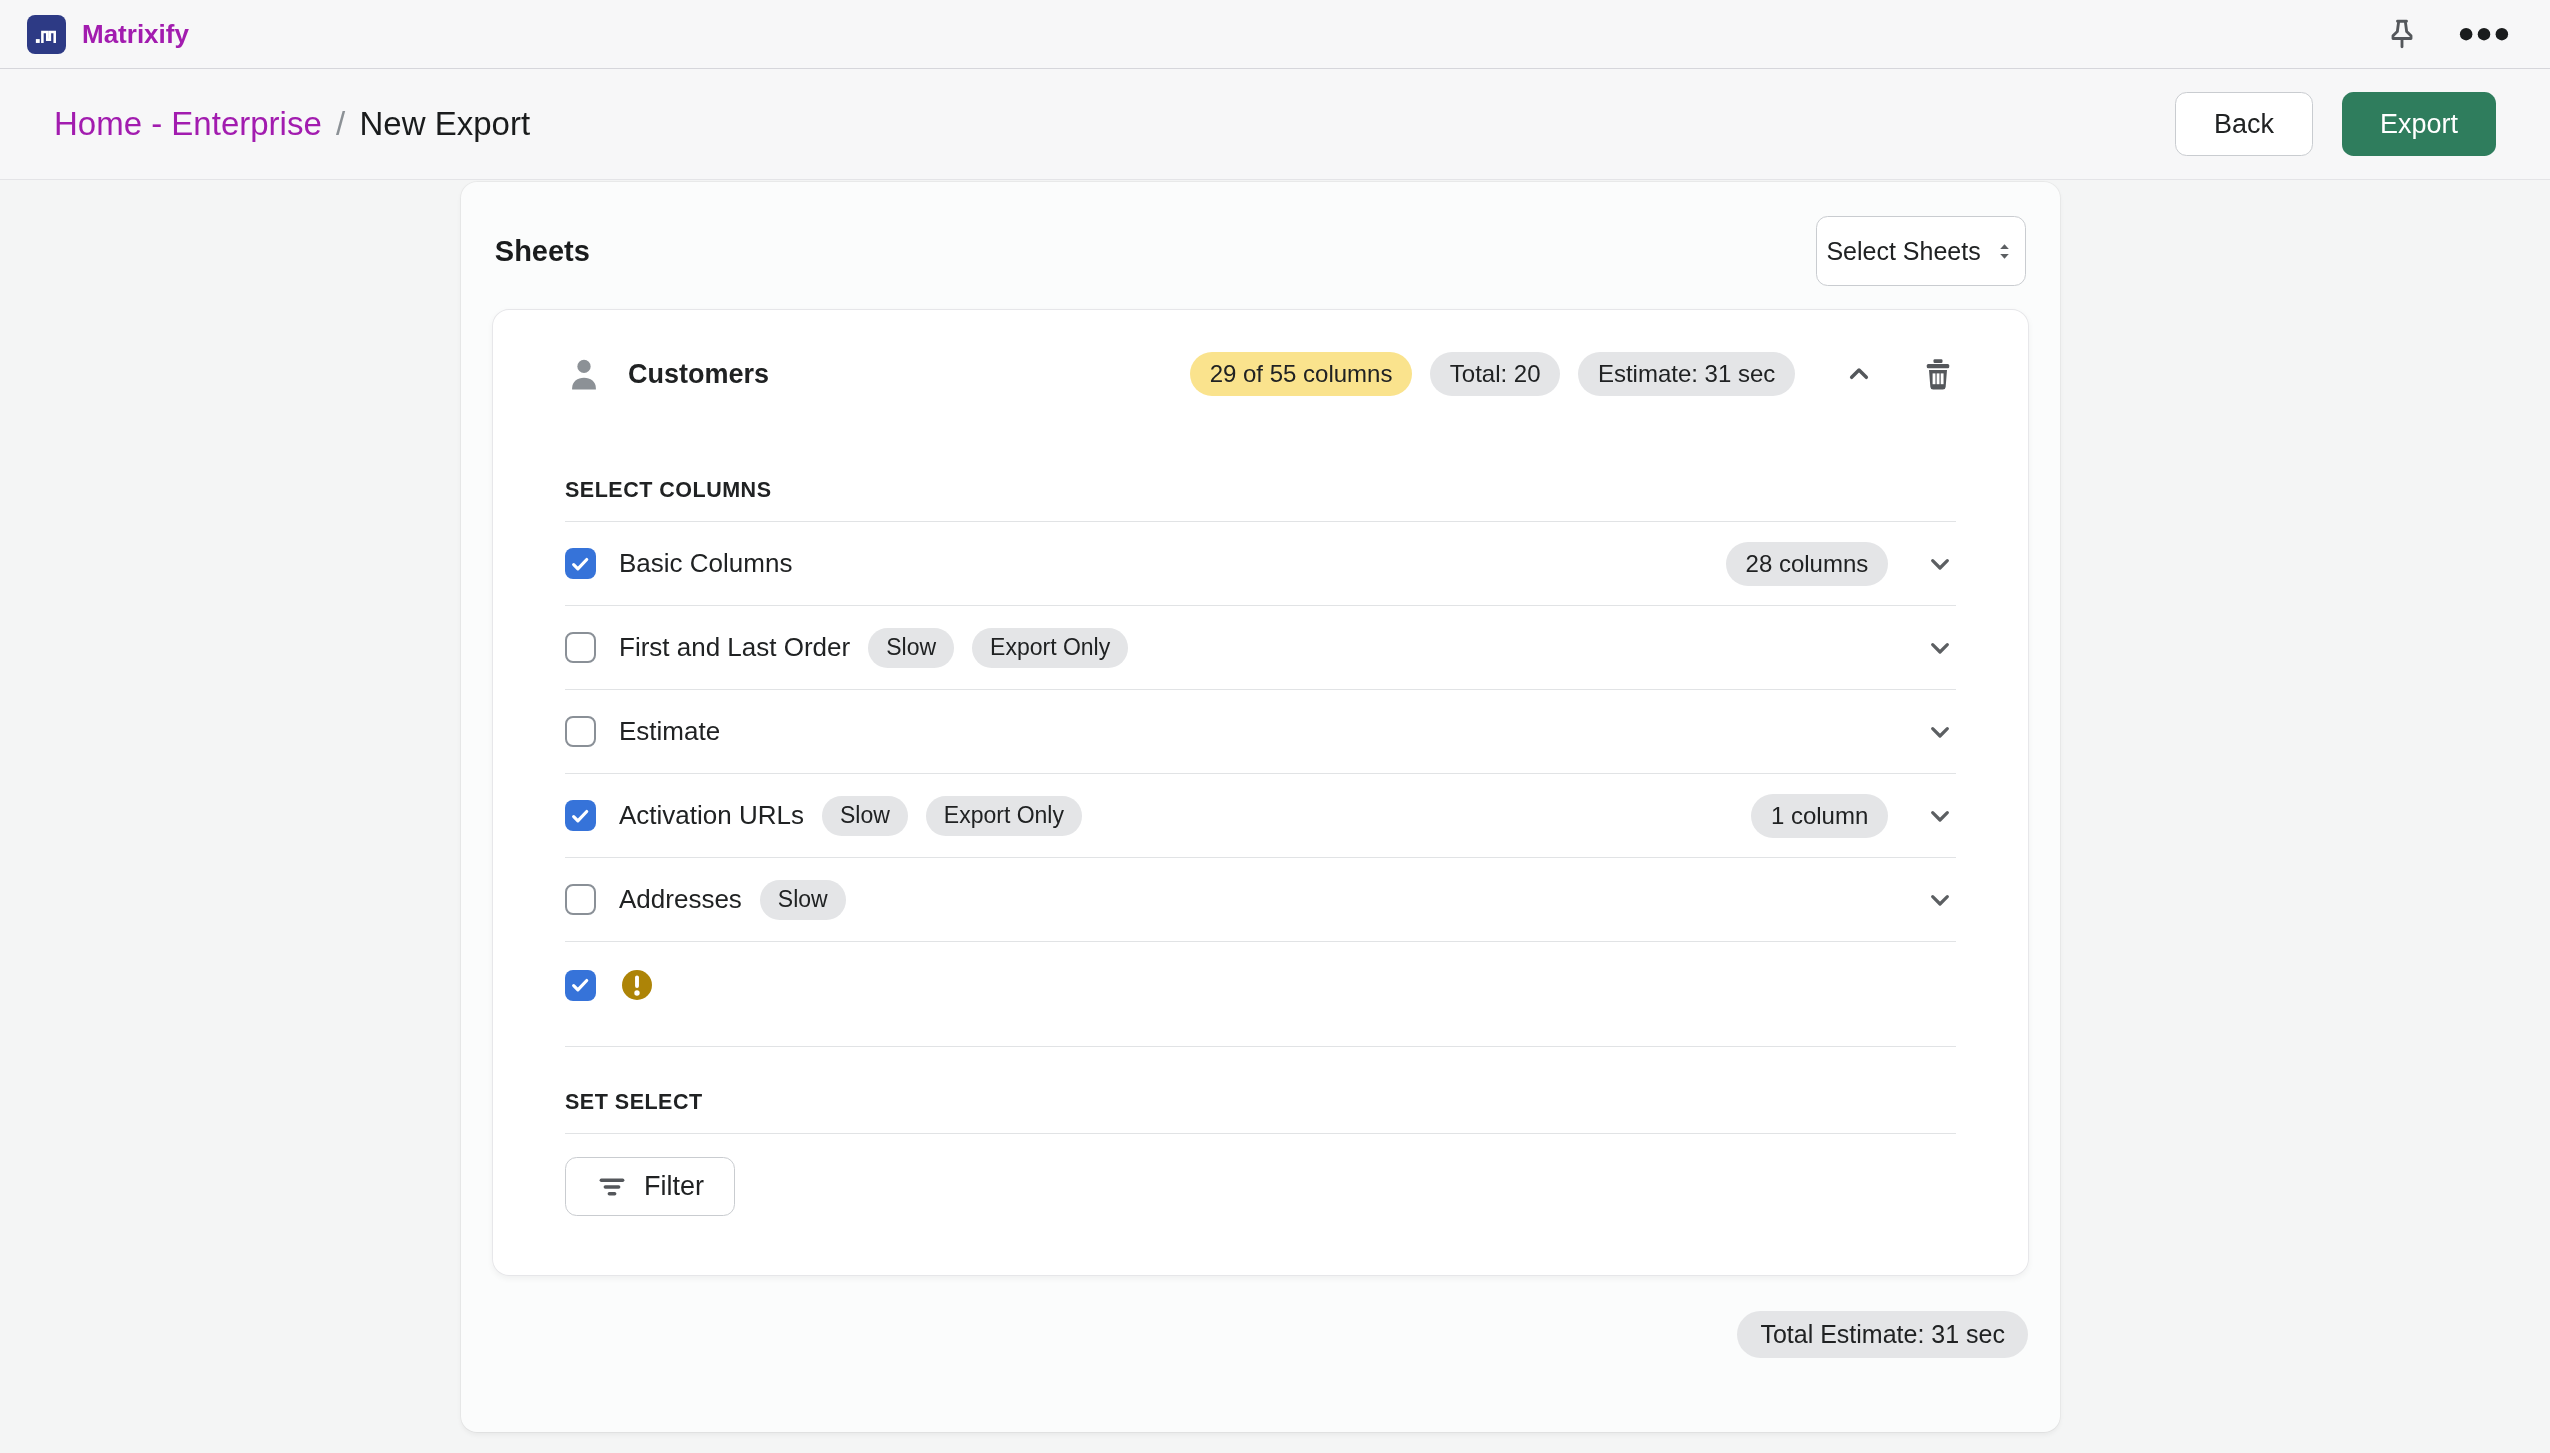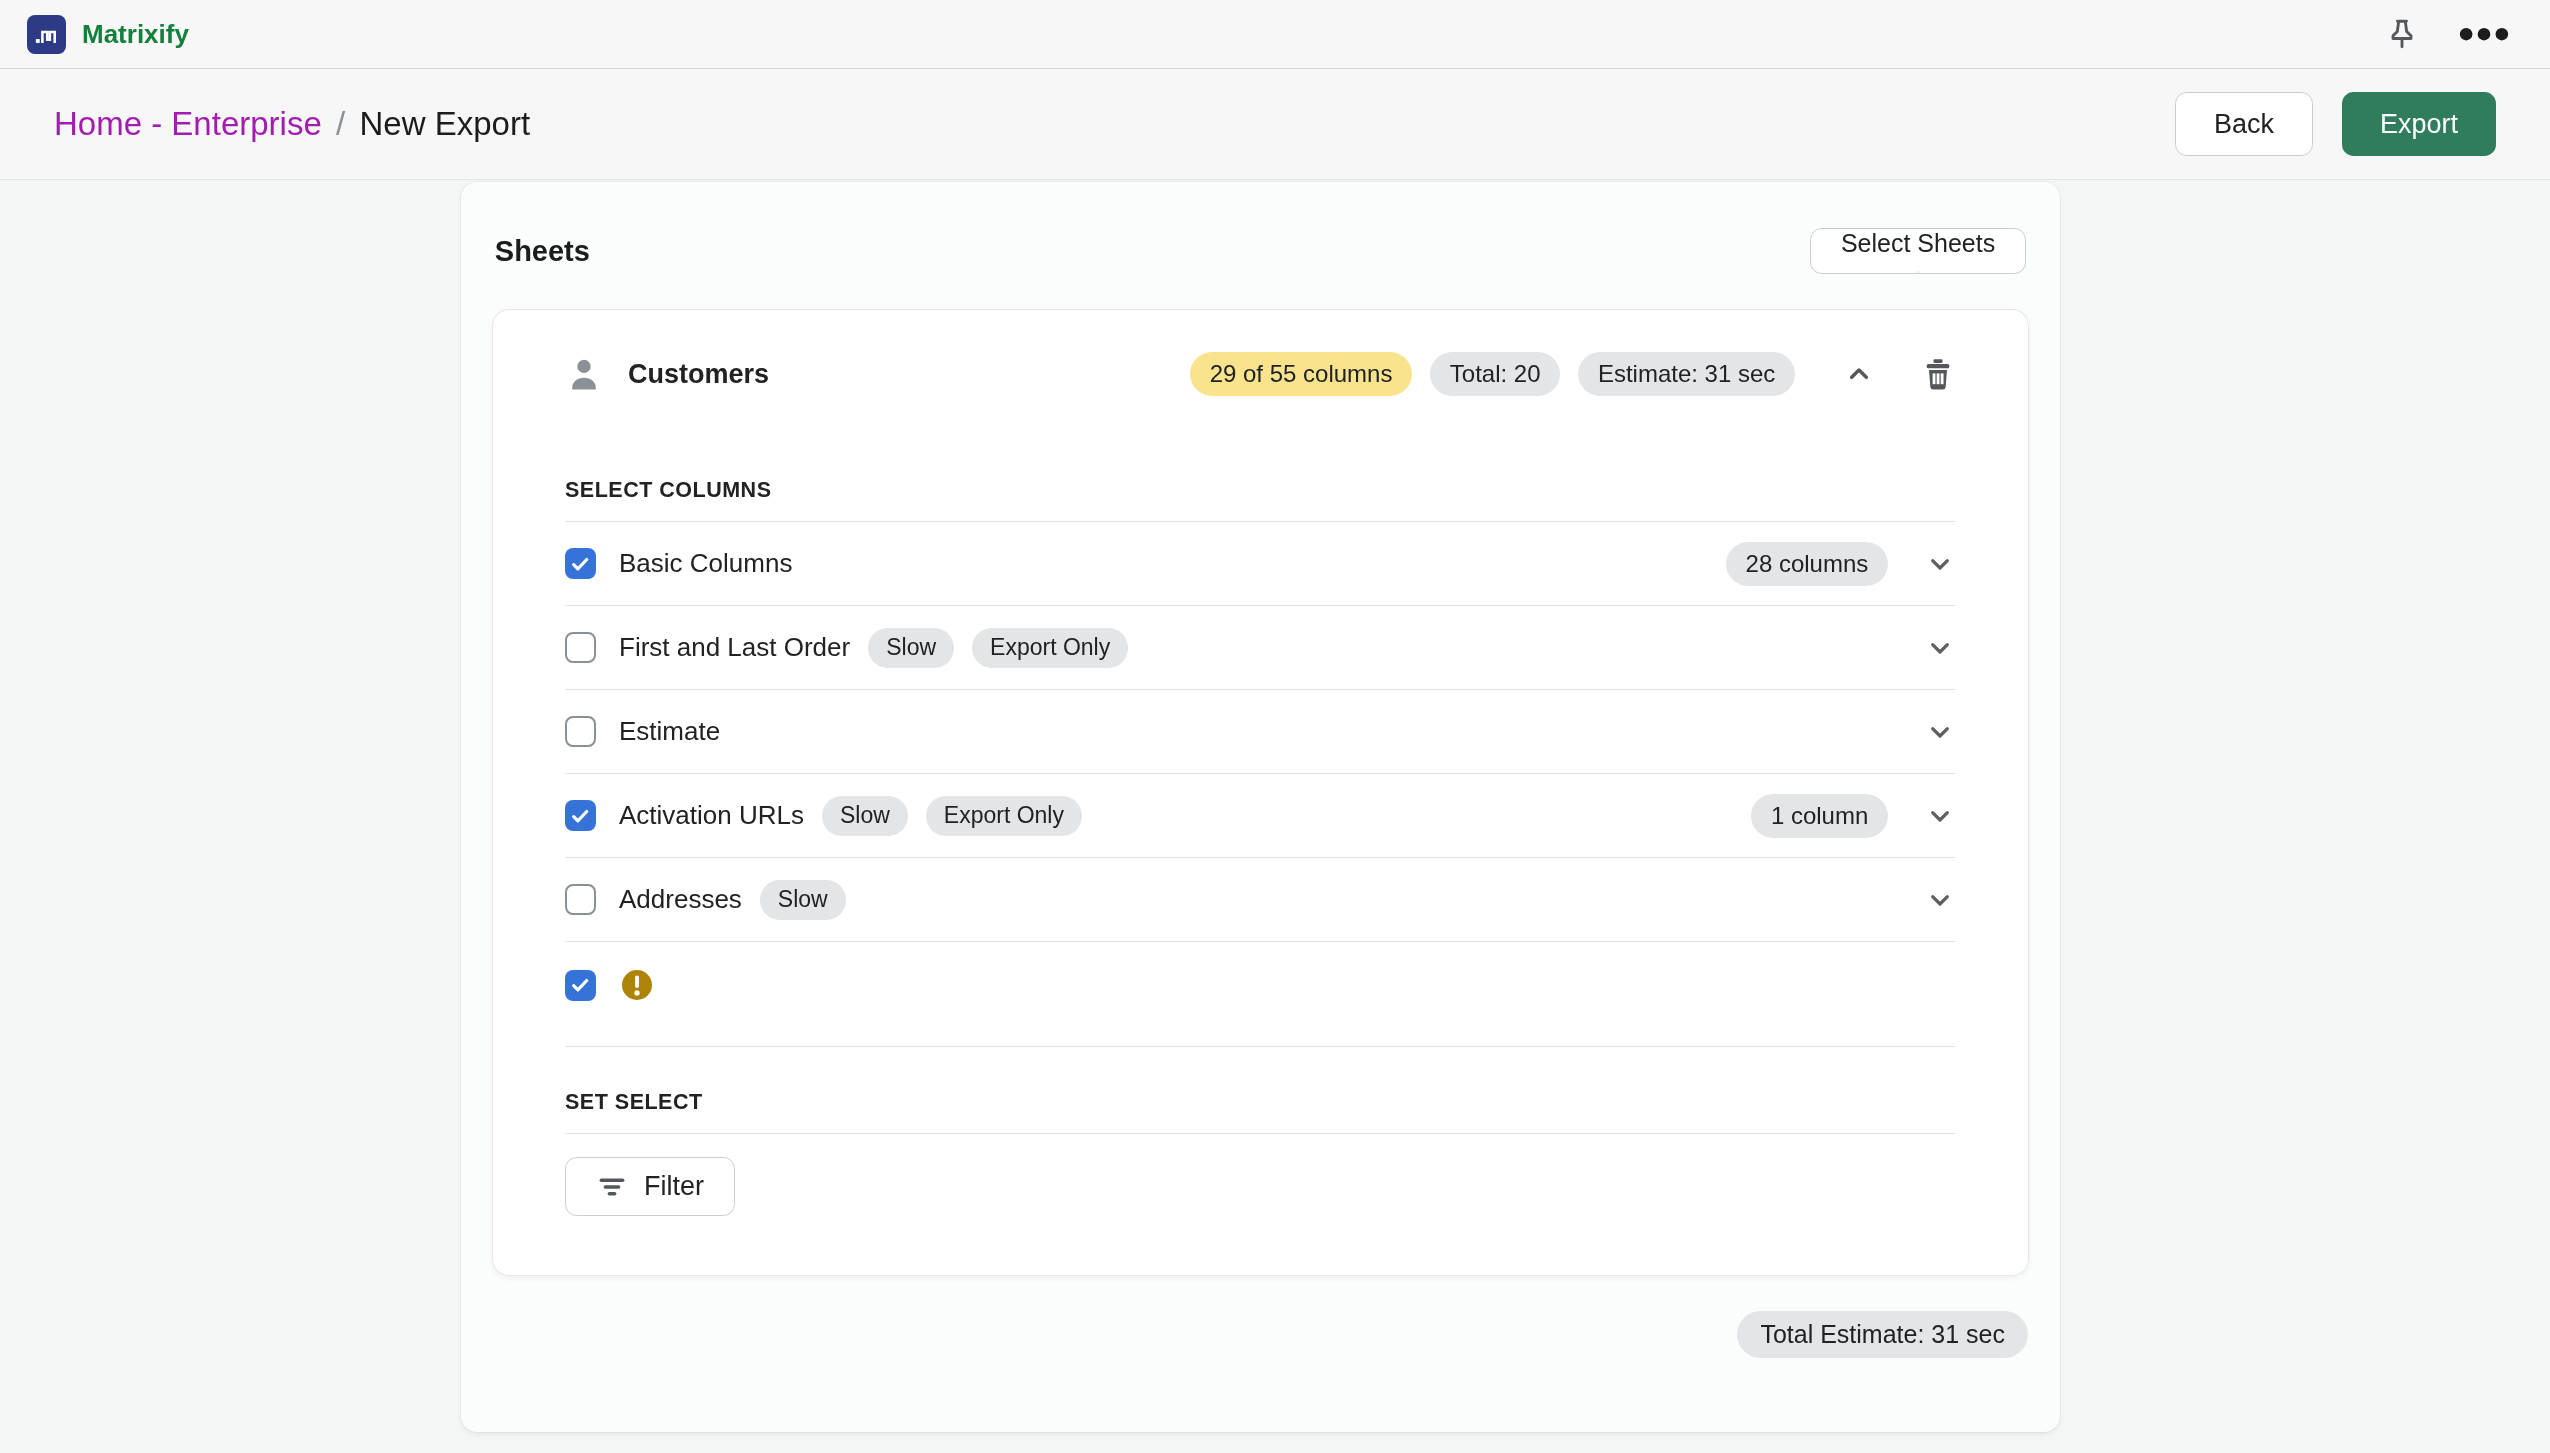--- a/index.html
+++ b/index.html
@@ -17,21 +17,21 @@
     height: 69px; background: #f7f7f8;
     border-bottom: 1.8px solid #d6d6db;
     display: flex; align-items: center; padding: 0 27px;
   }
   .logo {
     width: 39px; height: 39px; border-radius: 8px;
     background: var(--brand-navy, #2d3a85);
     display: flex; align-items: center; justify-content: center;
     flex: 0 0 auto;
   }
-  .brand { font-size: 26px; font-weight: 700; margin-left: 16px; color: #15803d; }
+  .brand { font-size: 26px; font-weight: 700; margin-left: 16px; color: #a21caf; }
   .topbar-right { margin-left: auto; display: flex; align-items: center; gap: 39px; padding-right: 14.3px; }
   .icon-btn { background: none; border: none; padding: 0; cursor: pointer; display: flex; align-items: center; }
 
   
   .pagebar {
     height: 111px; background: #f7f7f8;
     border-bottom: 1.8px solid #e4e4e7;
     display: flex; align-items: center; padding: 0 54px;
   }
   .breadcrumb { font-size: 33px; display: flex; align-items: baseline; gap: 14.3px; }
@@ -50,23 +50,23 @@
   
   .outer-card {
     margin: 1.8px 0 0 461px; width: 1599px; height: 1250px;
     background: #fbfcfc; border-radius: 16px;
     box-shadow: 0 0 0 0.9px rgba(0,0,0,0.04), 0 2.7px 5.4px rgba(0,0,0,0.05);
     padding: 32px;
   }
   .sheets-header { display: flex; align-items: center; justify-content: space-between; margin: 10.7px 1.8px 0; height: 54px; }
   .sheets-title { font-size: 29px; font-weight: 700; color: #1a1c1d; }
   .select-btn {
-    height: 46px; background: #fff; border: 1.8px solid #c9ccd0; border-radius: 11.6px;
+    height: 70px; background: #fff; border: 1.8px solid #c9ccd0; border-radius: 11.6px;
     font-family: "Liberation Sans", sans-serif; font-size: 25px; color: #202223; font-weight: 500;
-    padding: 0 30px; display: flex; align-items: center; gap: 12.5px; cursor: pointer; flex-direction: column;
+    padding: 0 9px; display: flex; align-items: center; gap: 12.5px; cursor: pointer;
   }
 
   .inner-card {
     margin-top: 32px; background: #ffffff; border-radius: 16px;
     box-shadow: 0 0 0 0.9px #e6e6e9, 0 2.7px 7.2px rgba(0,0,0,0.06);
     padding: 32px 72px 59px;
   }
 
   .customers-header { display: flex; align-items: center; height: 64px; }
   .sheet-title { font-size: 27px; font-weight: 700; margin-left: 25px; }

